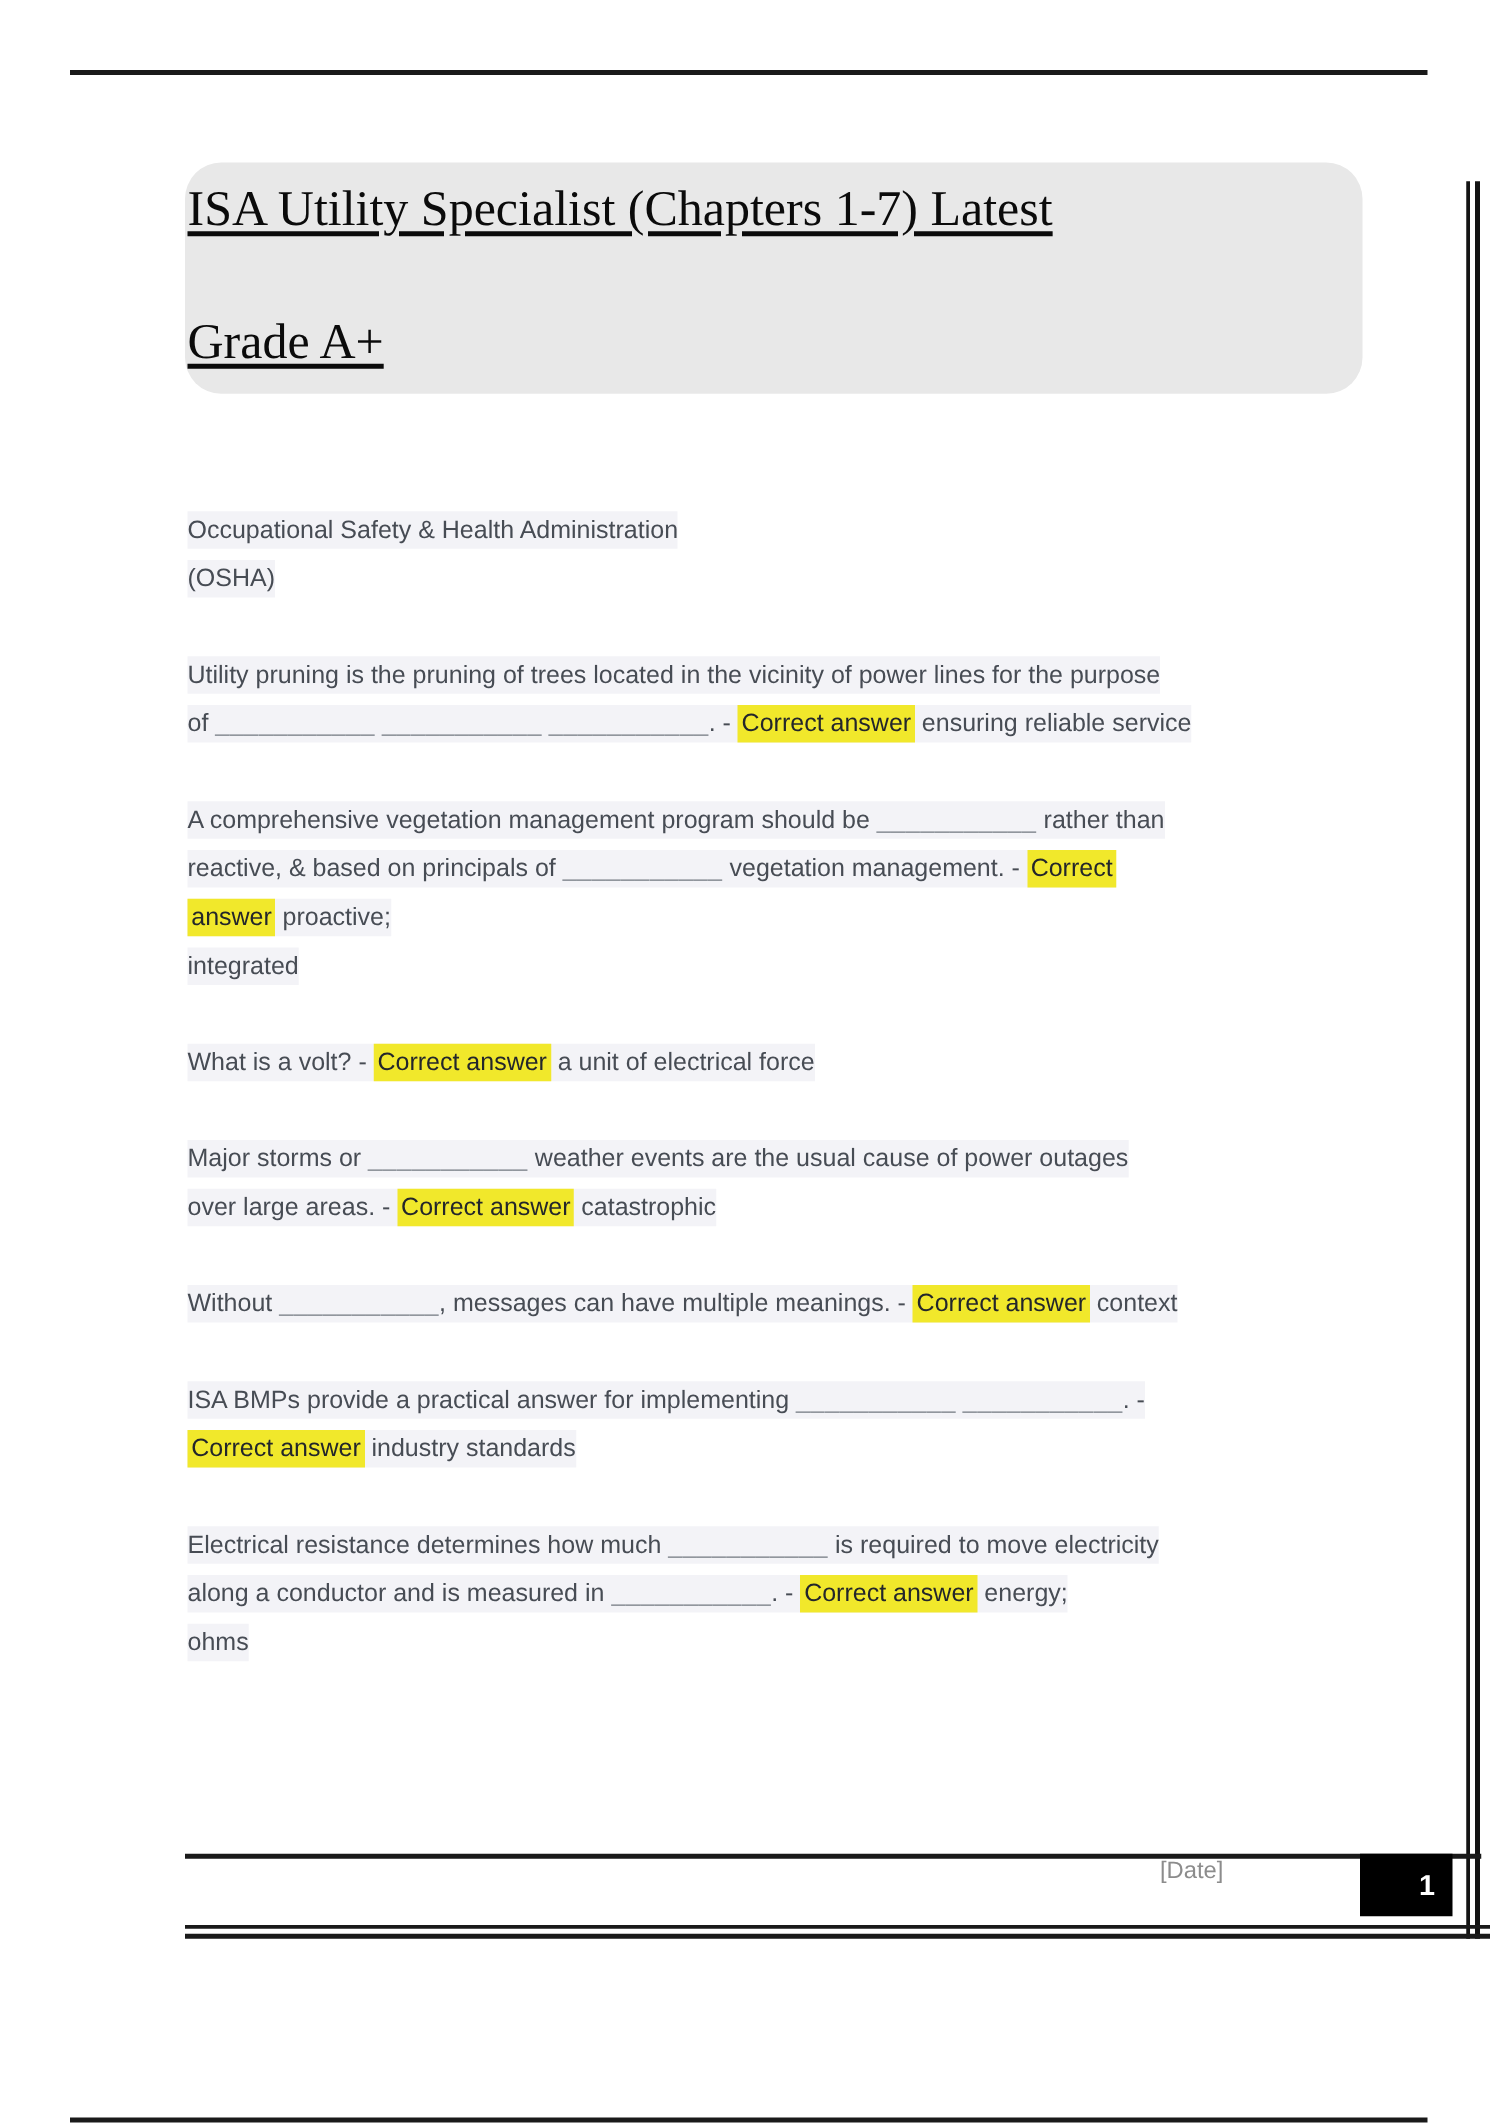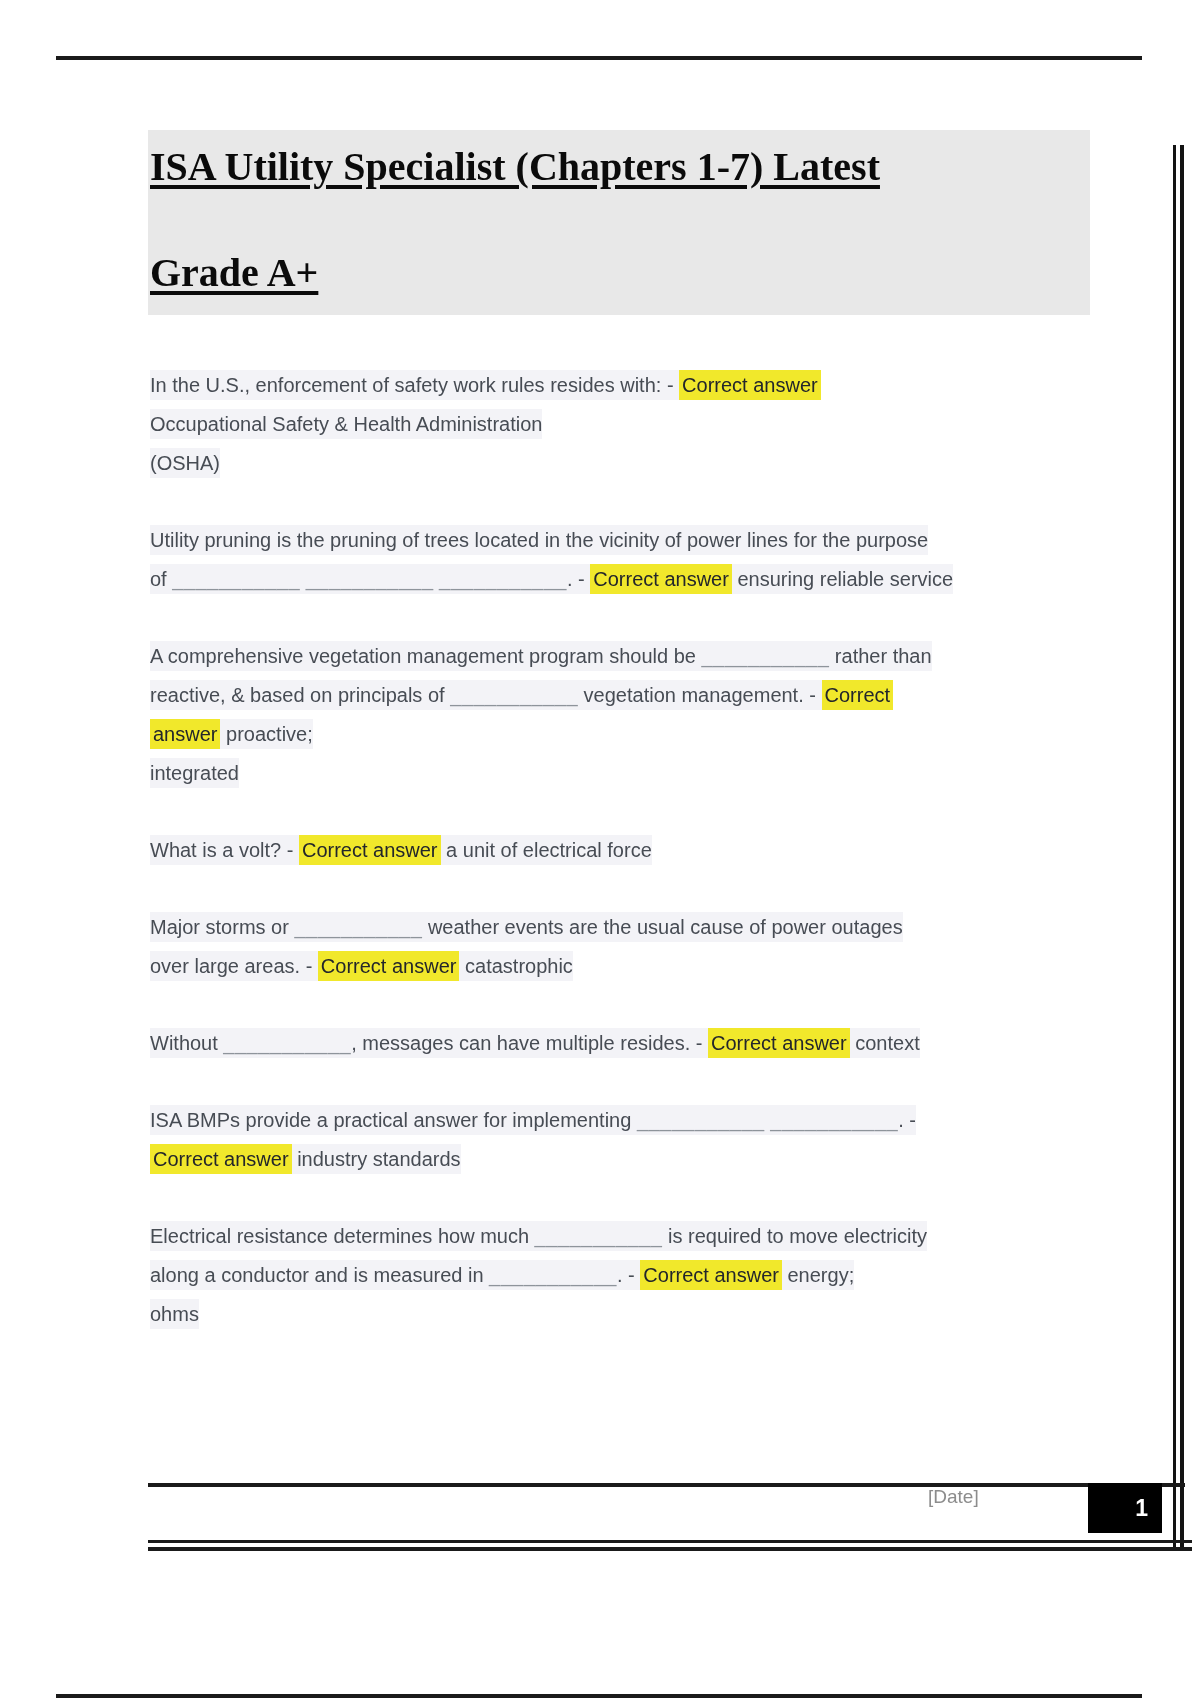--- a/index.html
+++ b/index.html
@@ -4,22 +4,22 @@
 <style>
   html,body{margin:0;padding:0;background:#fff;}
   .canvas{position:relative;width:1200px;height:1700px;background:#ffffff;overflow:hidden;
           font-family:"Liberation Sans", sans-serif;}
   .rule{position:absolute;background:var(--rule-black,#1a1a1a);}
   .top-rule{left:56px;top:56px;width:1086px;height:4px;}
   .bottom-rule{left:56px;top:1694px;width:1086px;height:4px;}
 
   .doc-title{position:absolute;left:148px;top:130px;width:940px;margin:0;
              padding:10px 0 16px 2px;background:var(--title-background,#e8e8e8);
-             font-family:"Liberation Serif", serif;font-weight:bold;
-             font-size:40px;line-height:53px;color:#0b0b0b;}
+             font-family:"Liberation Serif", serif;font-weight:normal;
+             font-size:40px;line-height:53px;color:#0b0b0b;border-radius:29px;}
   .doc-title .tl{text-decoration:underline;text-decoration-thickness:4px;text-underline-offset:5px;}
 
   .qa-list{position:absolute;left:150px;top:366px;width:960px;}
   .qa{margin:0 0 38px 0;font-size:20px;line-height:39px;
       color:var(--body-text,#474c54);white-space:pre-wrap;}
   .qa .ln{background:var(--line-band,#f3f3f7);padding:4px 0;}
   .qa .hl{background:var(--highlight-yellow,#f1e82b);padding:4px 3px;color:#23262b;}
   .qa .blank{color:var(--blank-text,#8e949b);letter-spacing:.5px;}
 
   .vframe{position:absolute;left:1173px;top:145px;height:1406px;width:4px;
@@ -37,26 +37,26 @@
 </style>
 </head>
 <body>
 
 <div class="canvas">
   <div class="rule top-rule"></div>
 
   <h1 class="doc-title" id="doc-title"><span class="tl">ISA Utility Specialist (Chapters 1-7) Latest</span><br><br><span class="tl">Grade A+</span></h1>
 
   <div class="qa-list" id="qa-list">
-      <div class="qa"><span class="ln"><span>In the U.S., enforcement of safety work rules resides with: - </span><span class="hl">Correct answer</span></span><br><span class="ln"><span>Occupational Safety &amp; Health Administration</span></span><br><span class="ln"><span>(OSHA)</span></span></div>
+      <div class="qa"><br><span class="ln"><span>Occupational Safety &amp; Health Administration</span></span><br><span class="ln"><span>(OSHA)</span></span></div>
       <div class="qa"><span class="ln"><span>Utility pruning is the pruning of trees located in the vicinity of power lines for the purpose</span></span><br><span class="ln"><span>of </span><span class="blank">___________</span><span> </span><span class="blank">___________</span><span> </span><span class="blank">___________</span><span>. - </span><span class="hl">Correct answer</span><span> ensuring reliable service</span></span></div>
       <div class="qa"><span class="ln"><span>A comprehensive vegetation management program should be </span><span class="blank">___________</span><span> rather than</span></span><br><span class="ln"><span>reactive, &amp; based on principals of </span><span class="blank">___________</span><span> vegetation management. - </span><span class="hl">Correct</span></span><br><span class="ln"><span class="hl">answer</span><span> proactive;</span></span><br><span class="ln"><span>integrated</span></span></div>
       <div class="qa"><span class="ln"><span>What is a volt? - </span><span class="hl">Correct answer</span><span> a unit of electrical force</span></span></div>
       <div class="qa"><span class="ln"><span>Major storms or </span><span class="blank">___________</span><span> weather events are the usual cause of power outages</span></span><br><span class="ln"><span>over large areas. - </span><span class="hl">Correct answer</span><span> catastrophic</span></span></div>
-      <div class="qa"><span class="ln"><span>Without </span><span class="blank">___________</span><span>, messages can have multiple resides. - </span><span class="hl">Correct answer</span><span> context</span></span></div>
+      <div class="qa"><span class="ln"><span>Without </span><span class="blank">___________</span><span>, messages can have multiple meanings. - </span><span class="hl">Correct answer</span><span> context</span></span></div>
       <div class="qa"><span class="ln"><span>ISA BMPs provide a practical answer for implementing </span><span class="blank">___________</span><span> </span><span class="blank">___________</span><span>. -</span></span><br><span class="ln"><span class="hl">Correct answer</span><span> industry standards</span></span></div>
       <div class="qa"><span class="ln"><span>Electrical resistance determines how much </span><span class="blank">___________</span><span> is required to move electricity</span></span><br><span class="ln"><span>along a conductor and is measured in </span><span class="blank">___________</span><span>. - </span><span class="hl">Correct answer</span><span> energy;</span></span><br><span class="ln"><span>ohms</span></span></div>
     </div>
 
   <div class="vframe"></div>
 
   <div class="rule footer-rule"></div>
   <span class="footer-date">[Date]</span>
   <div class="page-num-box">
     <span>1</span>

